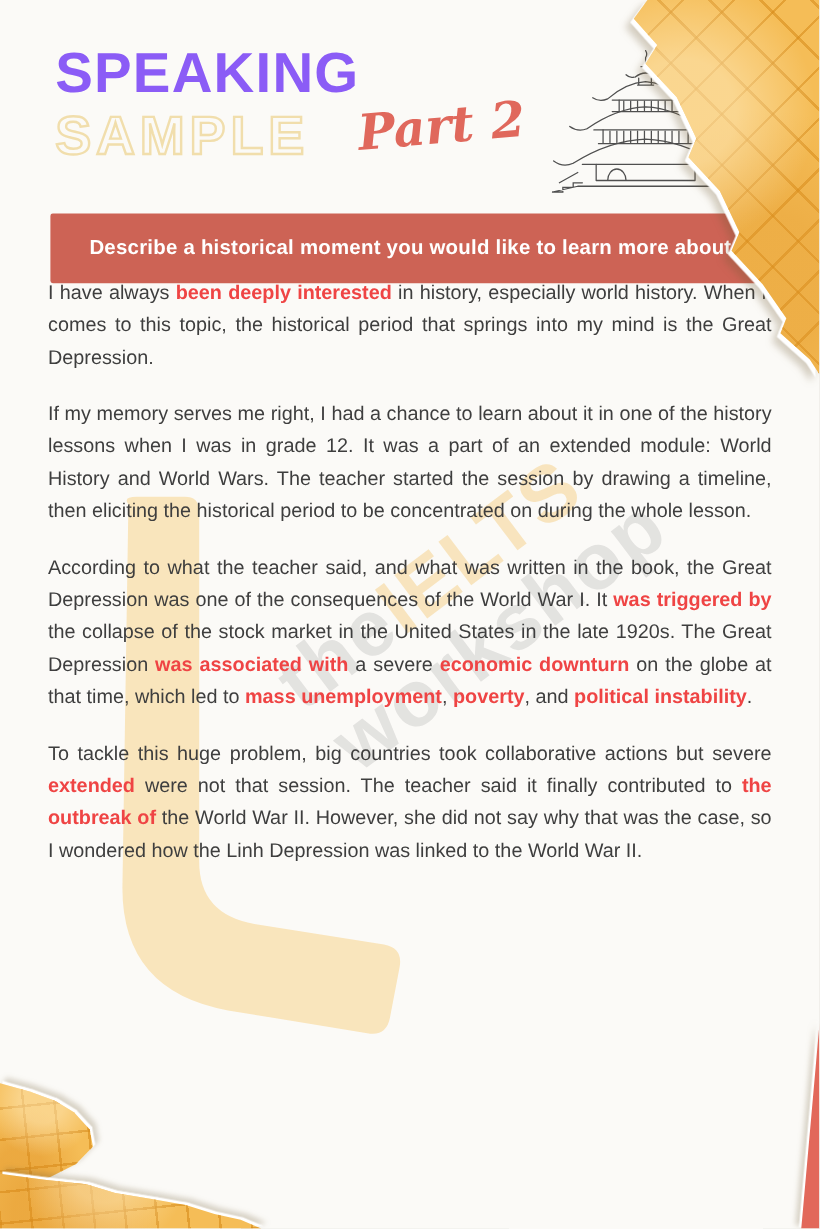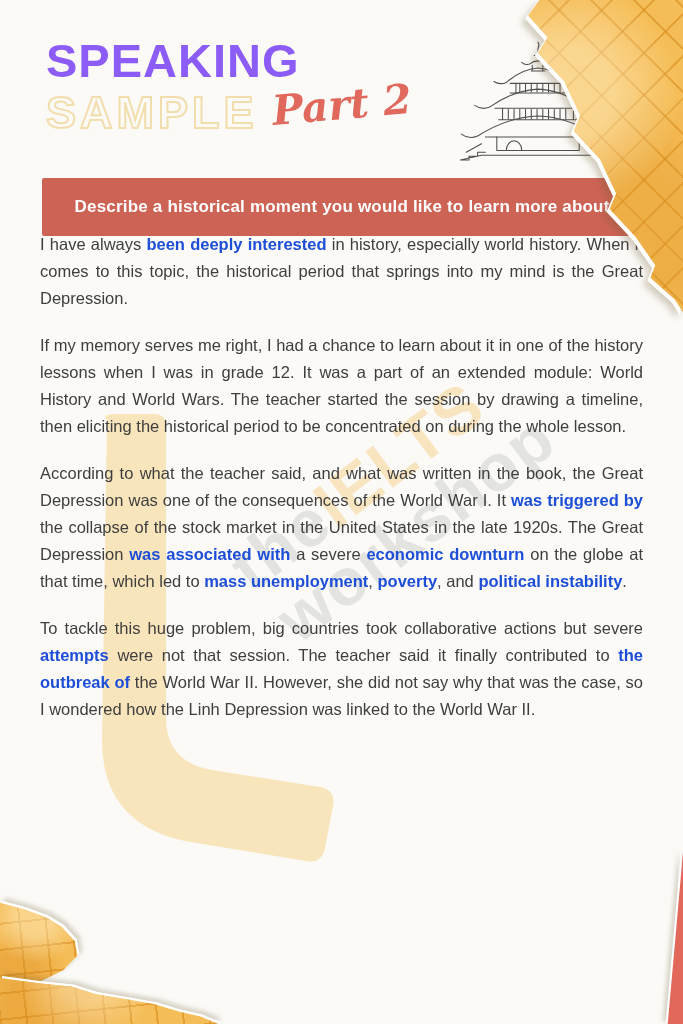--- a/index.html
+++ b/index.html
@@ -49,21 +49,21 @@
   }
   .wm-gray{color:rgba(110,110,110,.17);}
   .wm-yellow{color:rgba(243,184,70,.32);}
   .wm-line2{margin-left:6px;}
 
   
   .header{position:absolute;left:46px;top:36px;z-index:2;}
   .title{
     font-size:47px;font-weight:bold;letter-spacing:1px;color:#8b5cf6;line-height:1.08;
   }
-  .sub-row{display:flex;align-items:flex-start;margin-top:2px;}
+  .sub-row{display:flex;align-items:flex-start;margin-top:2px;gap:26px;}
   .sample{
     font-size:45px;font-weight:bold;letter-spacing:4px;line-height:1.05;
     color:transparent;-webkit-text-stroke:2px #f1deac;
   }
   @supports not (-webkit-text-stroke:1px #000){.sample{color:#f1deac;}}
   .part{
     font-family:"DejaVu Serif",serif;font-style:italic;font-weight:bold;
     font-size:41px;color:#e0685c;margin-left:14px;position:relative;top:-8px;
     transform:rotate(-5deg);
   }
@@ -76,21 +76,21 @@
     display:flex;align-items:center;justify-content:center;
   }
   .banner span{color:#ffffff;font-weight:bold;font-size:17px;letter-spacing:.2px;}
 
   
   .essay{position:absolute;left:40px;right:40px;top:231px;z-index:2;}
   .essay p.para{
     margin:0 0 20px 0;font-size:16.5px;line-height:27px;color:#3e3e3e;
     text-align:justify;text-justify:inter-word;
   }
-  .essay p.para b{color:#1d4ed8;}
+  .essay p.para b{color:#ef4444;}
   .credit{
     margin-top:6px;text-align:right;font-size:17px;font-weight:bold;color:#d95a4e;
     padding-right:2px;
   }
 </style>
 </head>
 <body>
 
 <div class="page">
 
@@ -140,16 +140,16 @@
 
   <div class="banner">
     <span>Describe a historical moment you would like to learn more about</span>
   </div>
 
   <div class="essay">
 
   <p class="para"><span>I have always </span><b>been deeply interested</b><span> in history, especially world history. When it comes to this topic, the historical period that springs into my mind is the Great Depression.</span></p>
       <p class="para"><span>If my memory serves me right, I had a chance to learn about it in one of the history lessons when I was in grade 12. It was a part of an extended module: World History and World Wars. The teacher started the session by drawing a timeline, then eliciting the historical period to be concentrated on during the whole lesson.</span></p>
       <p class="para"><span>According to what the teacher said, and what was written in the book, the Great Depression was one of the consequences of the World War I. It </span><b>was triggered by</b><span> the collapse of the stock market in the United States in the late 1920s. The Great Depression </span><b>was associated with</b><span> a severe </span><b>economic downturn</b><span> on the globe at that time, which led to </span><b>mass unemployment</b><span>, </span><b>poverty</b><span>, and </span><b>political instability</b><span>.</span></p>
-      <p class="para"><span>To tackle this huge problem, big countries took collaborative actions but severe </span><b>attempts</b><span> were not that session. The teacher said it finally contributed to </span><b>the outbreak of</b><span> the World War II. However, she did not say why that was the case, so I wondered how the Linh Depression was linked to the World War II.</span></p>
+      <p class="para"><span>To tackle this huge problem, big countries took collaborative actions but severe </span><b>extended</b><span> were not that session. The teacher said it finally contributed to </span><b>the outbreak of</b><span> the World War II. However, she did not say why that was the case, so I wondered how the Linh Depression was linked to the World War II.</span></p>
     </div>
 
 </div>
 
 </body></html>

